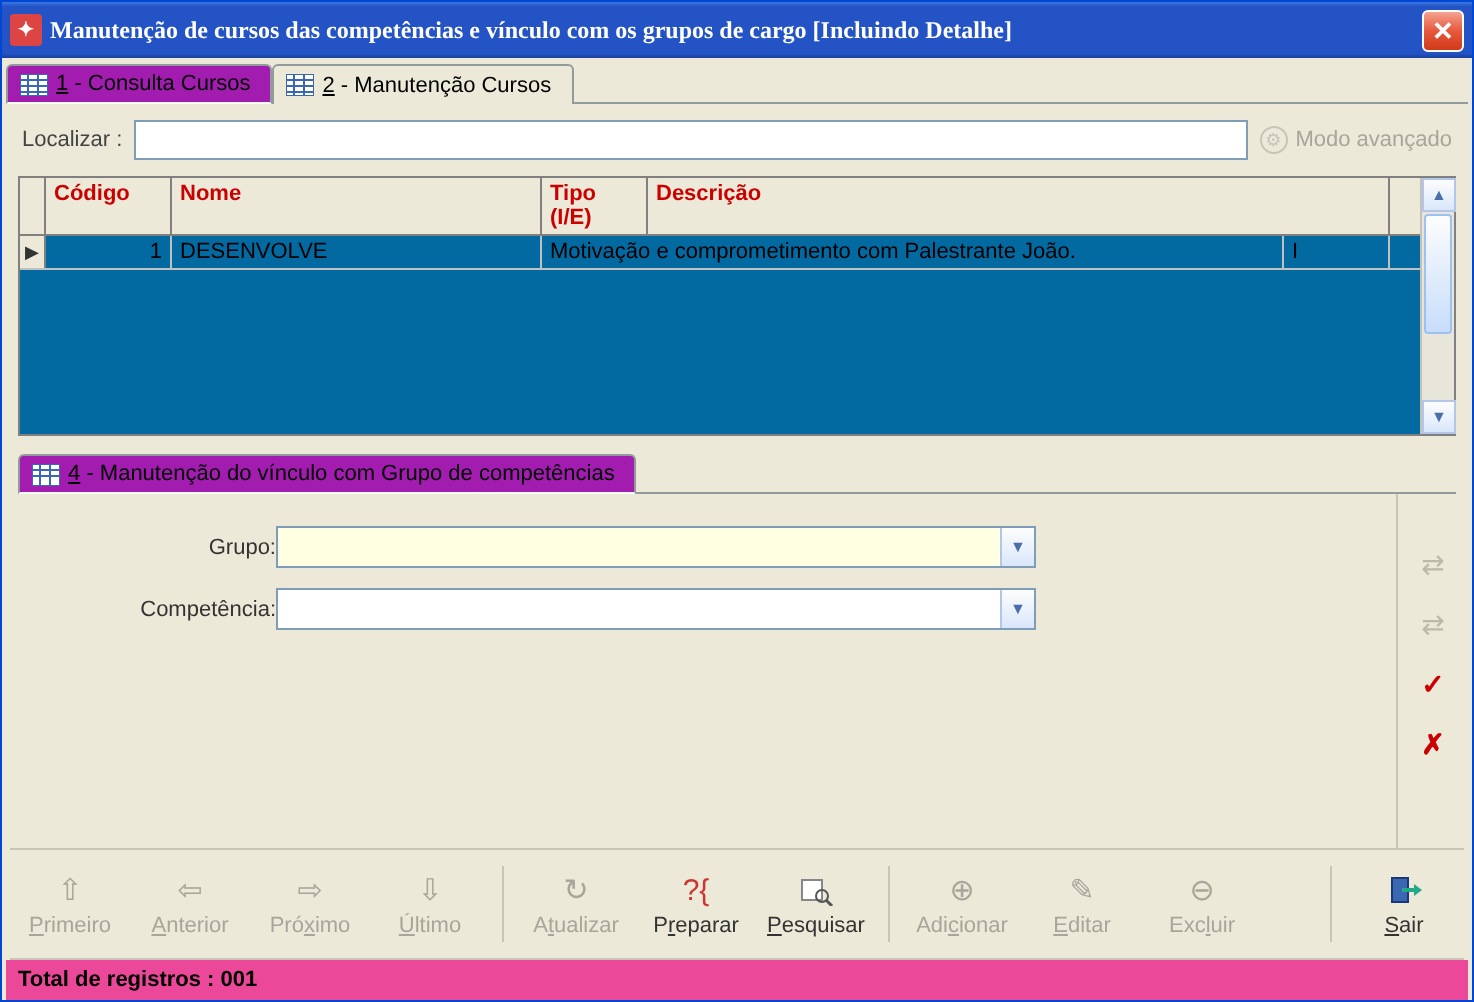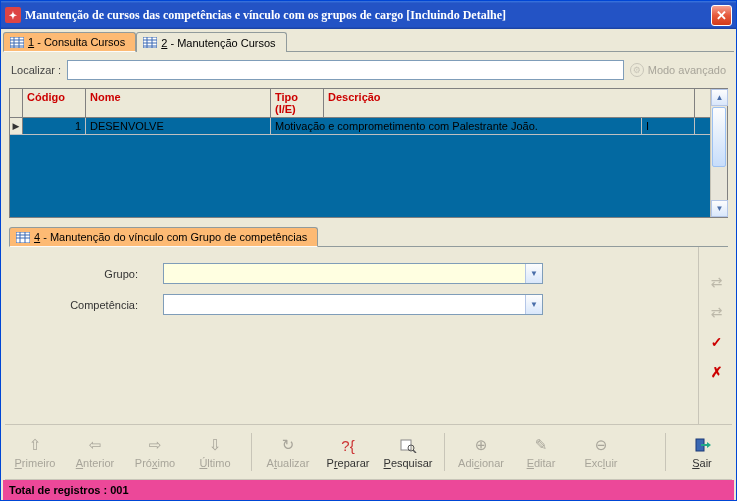--- a/index.html
+++ b/index.html
@@ -6,21 +6,21 @@
   body { font-family: Tahoma, Arial, sans-serif; font-size: 11px; background: #fff; }
   .window { width: 737px; height: 501px; border: 1px solid #0046d5; background: #ece9d8; display: flex; flex-direction: column; }
   .titlebar { height: 28px; background: linear-gradient(to bottom, #3b77e0 0%, #2353c5 8%, #2353c5 92%, #1a3f9c 100%); display: flex; align-items: center; padding: 0 4px; color: #fff; font-weight: bold; font-size: 12px; }
   .titlebar-icon { width: 16px; height: 16px; background: #d44; border-radius: 2px; margin-right: 4px; display: inline-flex; align-items: center; justify-content: center; font-size: 10px; }
   .titlebar-text { flex: 1; white-space: nowrap; overflow: hidden; font-family: Liberation Serif, serif; }
   .titlebar-close { width: 21px; height: 21px; background: linear-gradient(to bottom, #f5a192, #e6593c 50%, #d13a1a); border: 1px solid #fff; border-radius: 3px; display: flex; align-items: center; justify-content: center; color: #fff; font-weight: bold; font-size: 13px; cursor: pointer; }
   .client { flex: 1; display: flex; flex-direction: column; padding: 2px 2px 0 2px; }
 
   .tabstrip { display: flex; gap: 0; border-bottom: 1px solid #919b9c; margin-bottom: 4px; }
   .tab { background: #ece9d8; border: 1px solid #919b9c; border-bottom: none; padding: 3px 10px 3px 6px; display: flex; align-items: center; gap: 4px; border-top-left-radius: 3px; border-top-right-radius: 3px; position: relative; top: 1px; cursor: pointer; }
-  .tab.active { background: #fdba74; border-bottom: 1px solid #fcfcfa; }
+  .tab.active { background: #a21caf; border-bottom: 1px solid #fcfcfa; }
   .tab-icon { width: 14px; height: 11px; display: inline-block; }
   .tab-label u { text-decoration: underline; }
 
   .search-row { display: flex; align-items: center; gap: 6px; padding: 4px 8px 8px 8px; }
   .search-label { color: #444; }
   .search-input { flex: 1; height: 20px; border: 1px solid #7f9db9; background: #fff; padding: 0 4px; }
   .adv-btn { color: #a8a59a; display: flex; align-items: center; gap: 4px; font-size: 11px; }
   .adv-icon { width: 14px; height: 14px; border: 1px solid #c8c5b8; border-radius: 50%; display: inline-flex; align-items: center; justify-content: center; color: #c8c5b8; font-size: 9px; }
 
   .grid-wrap { border: 1px solid #808080; margin: 0 6px; background: #0369a1; display: flex; flex-direction: column; height: 130px; position: relative; }
@@ -42,21 +42,21 @@
   .vscroll { position: absolute; right: 0; top: 0; bottom: 0; width: 17px; background: #e8e6da; border-left: 1px solid #c4c2b6; }
   .vscroll .up, .vscroll .down { position: absolute; left: 0; width: 17px; height: 17px; background: linear-gradient(#fdfdfd,#d9e7fb); border: 1px solid #b4c6e7; display: flex; align-items: center; justify-content: center; font-size: 8px; color: #4a6ea9; }
   .vscroll .up { top: 0; }
   .vscroll .down { bottom: 0; }
   .vscroll .thumb { position: absolute; left: 1px; right: 1px; top: 18px; height: 60px; background: linear-gradient(#fdfdfd,#c7ddfb); border: 1px solid #9cc1f3; border-radius: 2px; }
 
   .lower-tabs { display: flex; border-bottom: 1px solid #919b9c; margin: 8px 6px 0 6px; }
 
   .form-area { flex: 1; display: flex; }
   .form-fields { flex: 1; padding: 16px 20px; }
-  .form-row { display: flex; align-items: center; margin-bottom: 10px; gap: 25px; }
+  .form-row { display: flex; align-items: center; margin-bottom: 10px; gap: 0; }
   .form-label { width: 115px; text-align: right; color: #333; }
   .combo { width: 380px; height: 21px; border: 1px solid #7f9db9; background: #ffffe1; display: flex; align-items: center; }
   .combo.white { background: #fff; }
   .combo-input { flex: 1; border: none; background: transparent; height: 100%; padding: 0 4px; }
   .combo-btn { width: 17px; height: 100%; background: linear-gradient(#fdfdfd,#d9e7fb); border-left: 1px solid #b4c6e7; display: flex; align-items: center; justify-content: center; font-size: 8px; color: #4a6ea9; }
 
   .sidebtn-col { width: 36px; border-left: 1px solid #c8c5b8; display: flex; flex-direction: column; align-items: center; padding-top: 26px; gap: 12px; }
   .sidebtn { width: 20px; height: 18px; display: flex; align-items: center; justify-content: center; font-size: 14px; color: #bdb9aa; }
   .sidebtn.check { color: #c00; font-weight: bold; }
   .sidebtn.x { color: #c00; font-weight: bold; }

